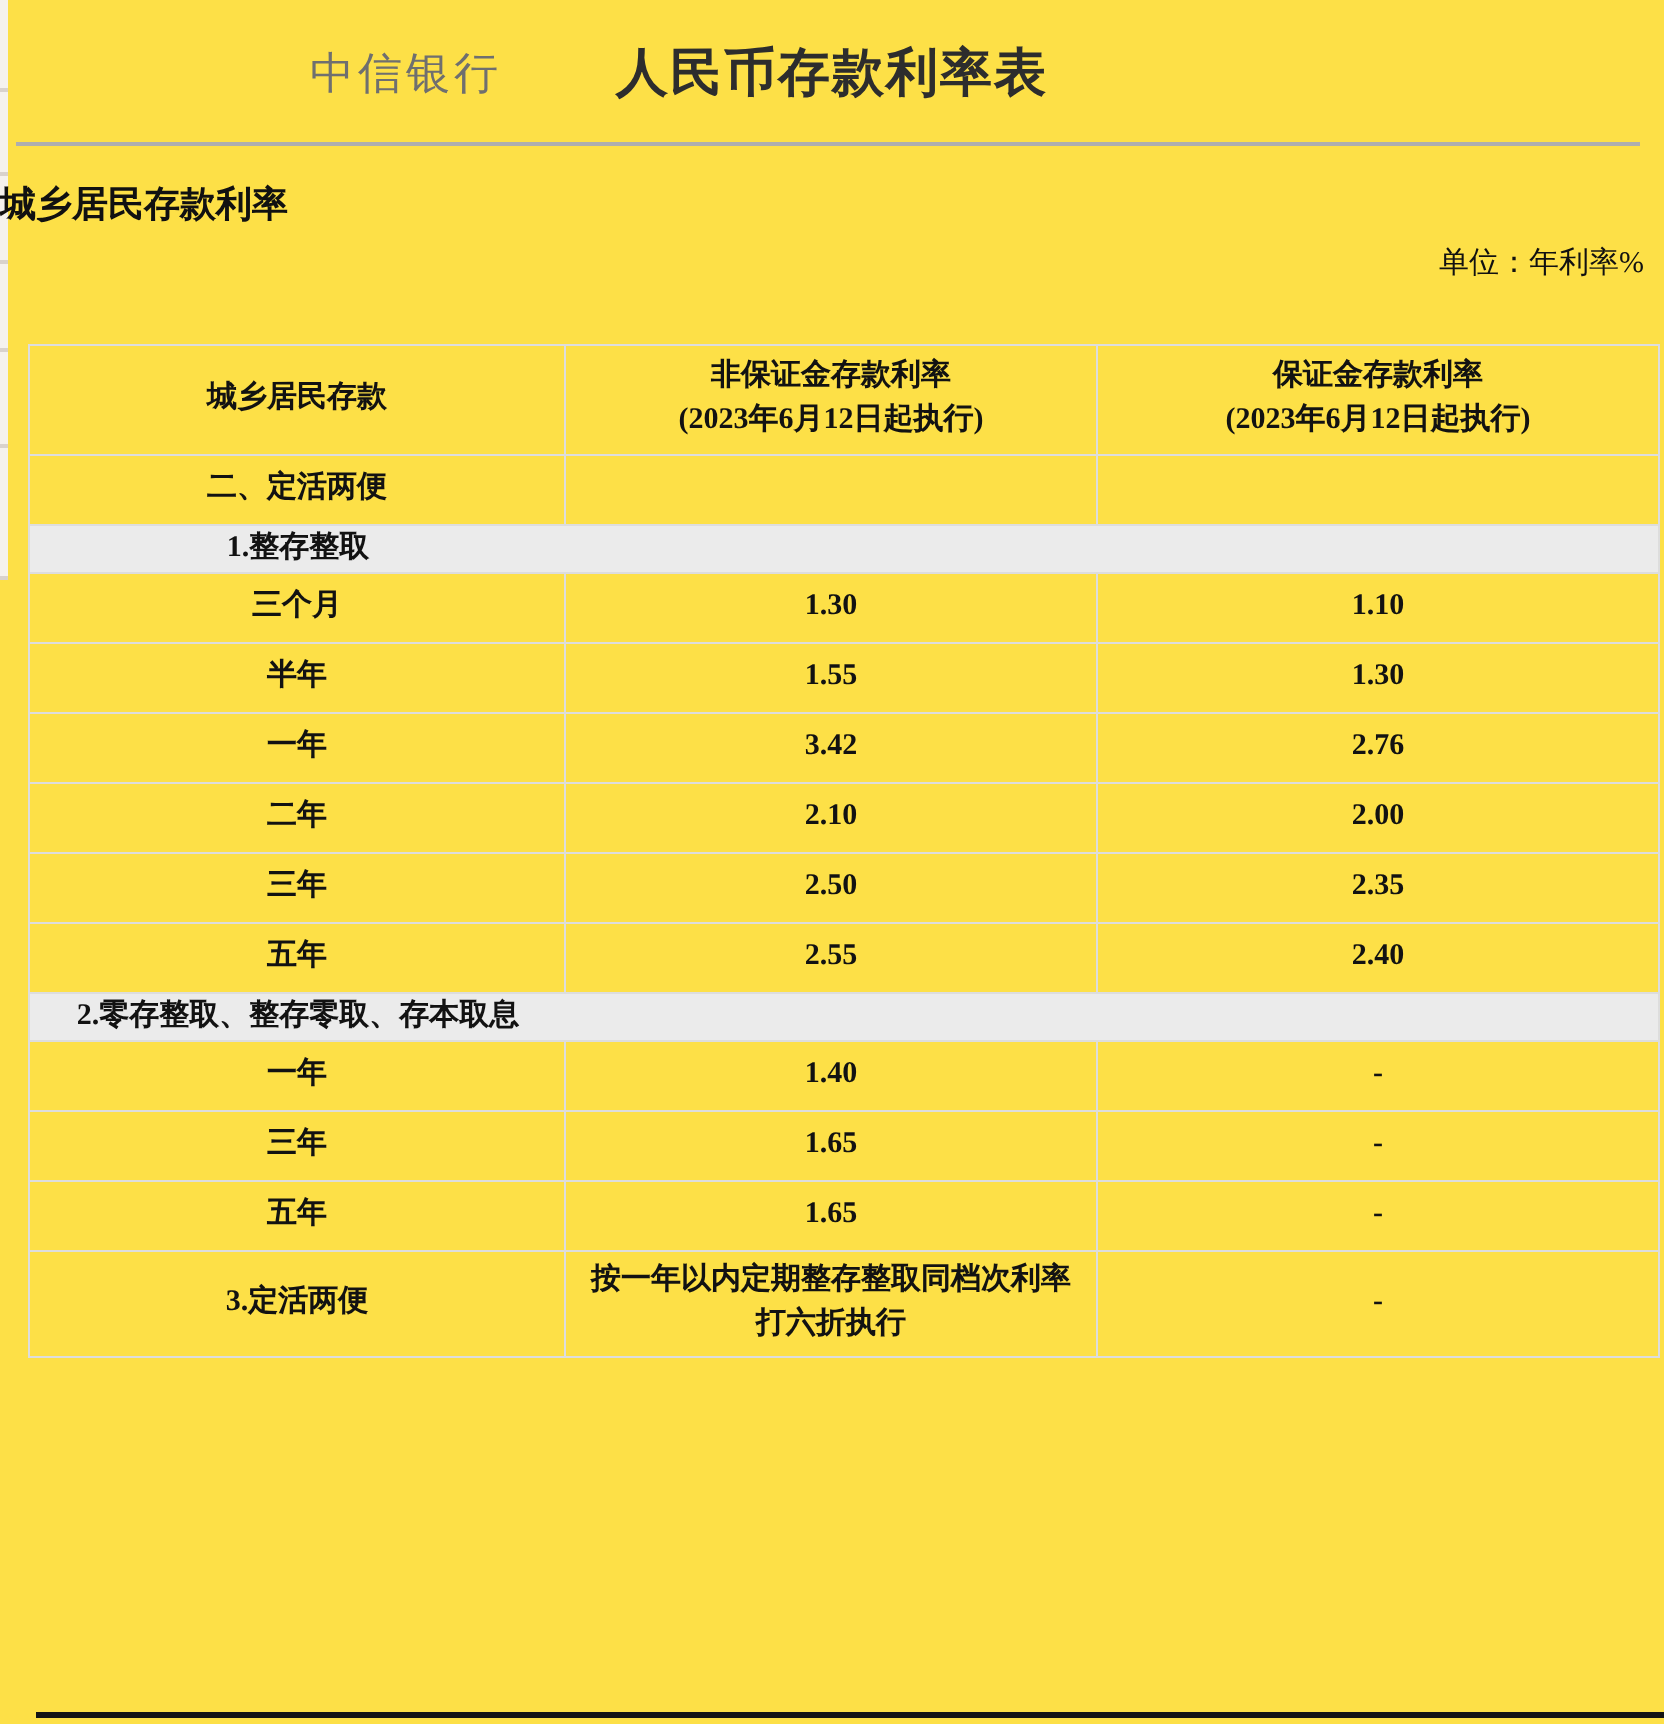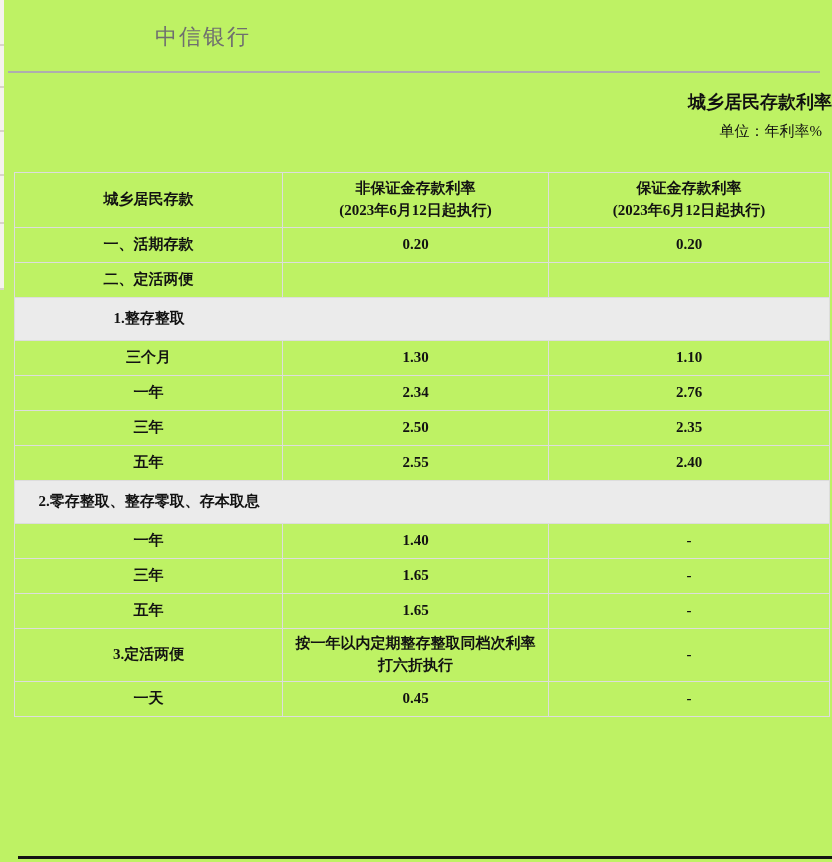--- a/index.html
+++ b/index.html
@@ -1,18 +1,18 @@
 <!DOCTYPE html>
 <html><head>
 <meta charset="utf-8">
 <style>
   * { margin:0; padding:0; box-sizing:border-box; }
   html,body { background:#ffffff; }
   .page {
-    position:relative; width:832px; height:862px; background:#bef264; overflow:hidden;
+    position:relative; width:832px; height:862px; background:#fde047; overflow:hidden;
     font-family:"Liberation Serif","DejaVu Serif",serif; color:var(--body-text,#141414);padding-left:28px;
   }
   
   .edge-strip { position:absolute; left:0; top:0; width:4px; height:290px; background:#f5f2ee; }
   .edge-strip i { position:absolute; left:0; width:4px; height:2px; background:#d9d2cc; display:block; }
   .edge-strip i:nth-child(1){top:44px;} .edge-strip i:nth-child(2){top:86px;}
   .edge-strip i:nth-child(3){top:130px;} .edge-strip i:nth-child(4){top:174px;}
   .edge-strip i:nth-child(5){top:222px;} .edge-strip i:nth-child(6){top:288px;}
 
   .bank-name {
@@ -21,21 +21,21 @@
     font-size:22px; font-weight:400; color:var(--bank-name-text,#6f6f6f); letter-spacing:2px;
   }
   .page-title {
     position:absolute; left:0; right:0; top:19px; text-align:center;
     font-size:26px; font-weight:bold; color:#2d2d2d; letter-spacing:1px;
   }
   .header-divider { position:absolute; left:8px; width:812px; top:71px; height:0;
     border-top:2px solid var(--header-divider,#aeaeae); }
 
   .table-title {
-    position:absolute; left:0; right:0; top:90px; text-align:right;
+    position:absolute; left:0; right:0; top:90px; text-align:left;
     font-size:18px; font-weight:bold; color:#111;
   }
   .unit-label {
     position:absolute; right:10px; top:122px;
     font-size:15px; font-weight:normal; color:#111;
   }
 
   table.rate-table {
     position:absolute; left:14px; top:172px; width:815px;
     border-collapse:collapse; table-layout:fixed;
@@ -44,21 +44,21 @@
   .rate-table th, .rate-table td {
     border:1px solid var(--table-border,#dddddd);
     text-align:center; vertical-align:middle;
     font-size:15px; font-weight:bold; color:#121212;
     padding:4px 8px; height:35px; line-height:1.45;
   }
   .rate-table thead th { height:55px; }
   .col-label, .col-sub { display:block; }
   tr.section-row td {
     background:var(--section-row-bg,#ebebeb);
-    text-align:left; padding:0; height:43px;
+    text-align:left; padding:0; height:24px;
   }
   .section-label { width:268px; text-align:center; font-weight:bold; }
 
   .bottom-bar { position:absolute; left:18px; right:0; top:856px; height:3px;
     background:var(--bottom-bar,#141414); }
 </style>
 </head>
 <body>
 
 <div class="page" style="--section-row-bg: #ebebeb; --table-border: #dddddd; --bank-name-text: #6f6f6f; --body-text: #141414; --header-divider: #aeaeae; --bottom-bar: #141414;">
@@ -66,20 +66,21 @@
   <div class="edge-strip">
     <i></i>
       <i></i>
       <i></i>
       <i></i>
       <i></i>
       <i></i>
   </div>
 
   <span class="bank-name">中信银行</span>
+  <h1 class="page-title">人民币存款利率表</h1>
 
   <div class="header-divider"></div>
 
   <h2 class="table-title">城乡居民存款利率</h2>
   <div class="unit-label">单位：年利率%</div>
 
   <table class="rate-table">
     <colgroup>
         <col class="c1">
         <col class="c2">
@@ -95,43 +96,48 @@
           <span class="col-sub">(2023年6月12日起执行)</span>
         </th>
         <th>
           <span class="col-label">保证金存款利率</span>
           <span class="col-sub">(2023年6月12日起执行)</span>
         </th>
       </tr>
     </thead>
     <tbody>
         <tr>
-          <td>一、活期存款</td>
-          <td>0.20</td>
-          <td>0.20</td>
-        </tr>
-        <tr>
           <td>二、定活两便</td>
           <td></td>
           <td></td>
         </tr>
         <tr class="section-row">
           <td colspan="3">
             <div class="section-label">1.整存整取</div>
           </td>
         </tr>
         <tr>
           <td>三个月</td>
           <td>1.30</td>
           <td>1.10</td>
         </tr>
         <tr>
+          <td>半年</td>
+          <td>1.55</td>
+          <td>1.30</td>
+        </tr>
+        <tr>
           <td>一年</td>
-          <td>2.34</td>
+          <td>3.42</td>
           <td>2.76</td>
+        </tr>
+        <tr>
+          <td>二年</td>
+          <td>2.10</td>
+          <td>2.00</td>
         </tr>
         <tr>
           <td>三年</td>
           <td>2.50</td>
           <td>2.35</td>
         </tr>
         <tr>
           <td>五年</td>
           <td>2.55</td>
           <td>2.40</td>
@@ -154,23 +160,18 @@
         <tr>
           <td>五年</td>
           <td>1.65</td>
           <td>-</td>
         </tr>
         <tr>
           <td>3.定活两便</td>
           <td>按一年以内定期整存整取同档次利率打六折执行</td>
           <td>-</td>
         </tr>
-        <tr>
-          <td>一天</td>
-          <td>0.45</td>
-          <td>-</td>
-        </tr>
       </tbody>
   </table>
 
   <div class="bottom-bar"></div>
 
 </div>
 
 </body></html>

